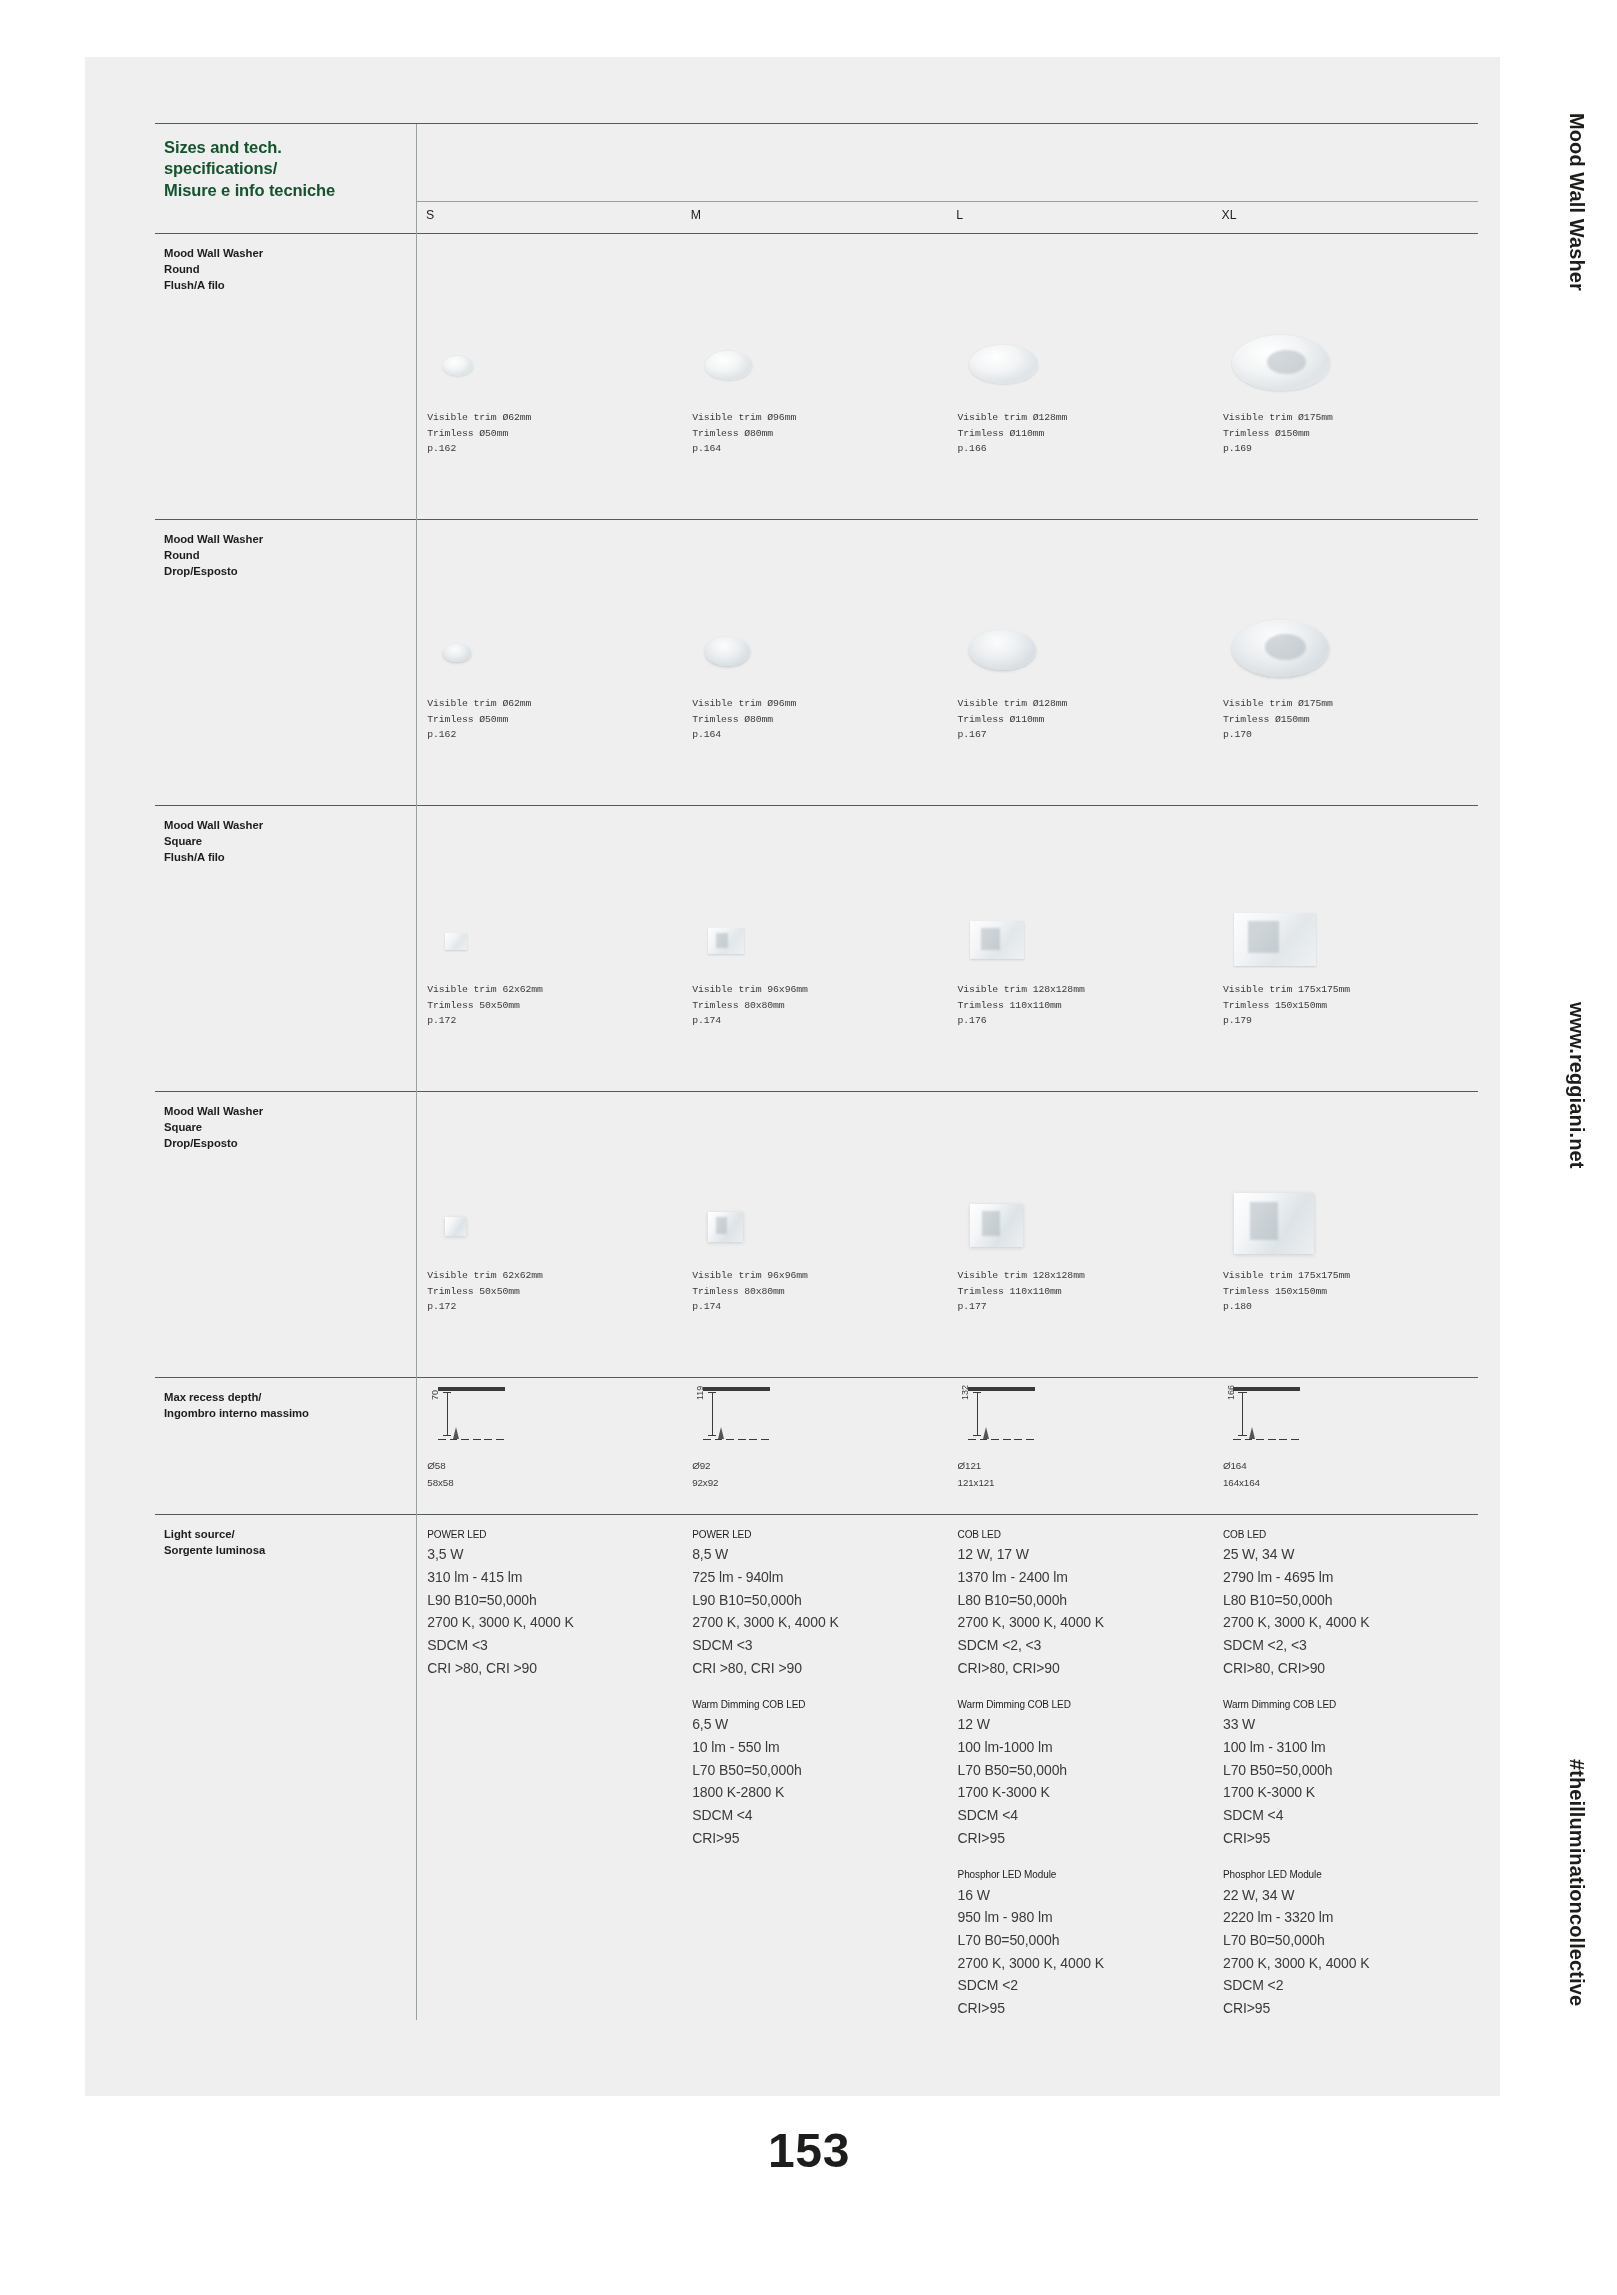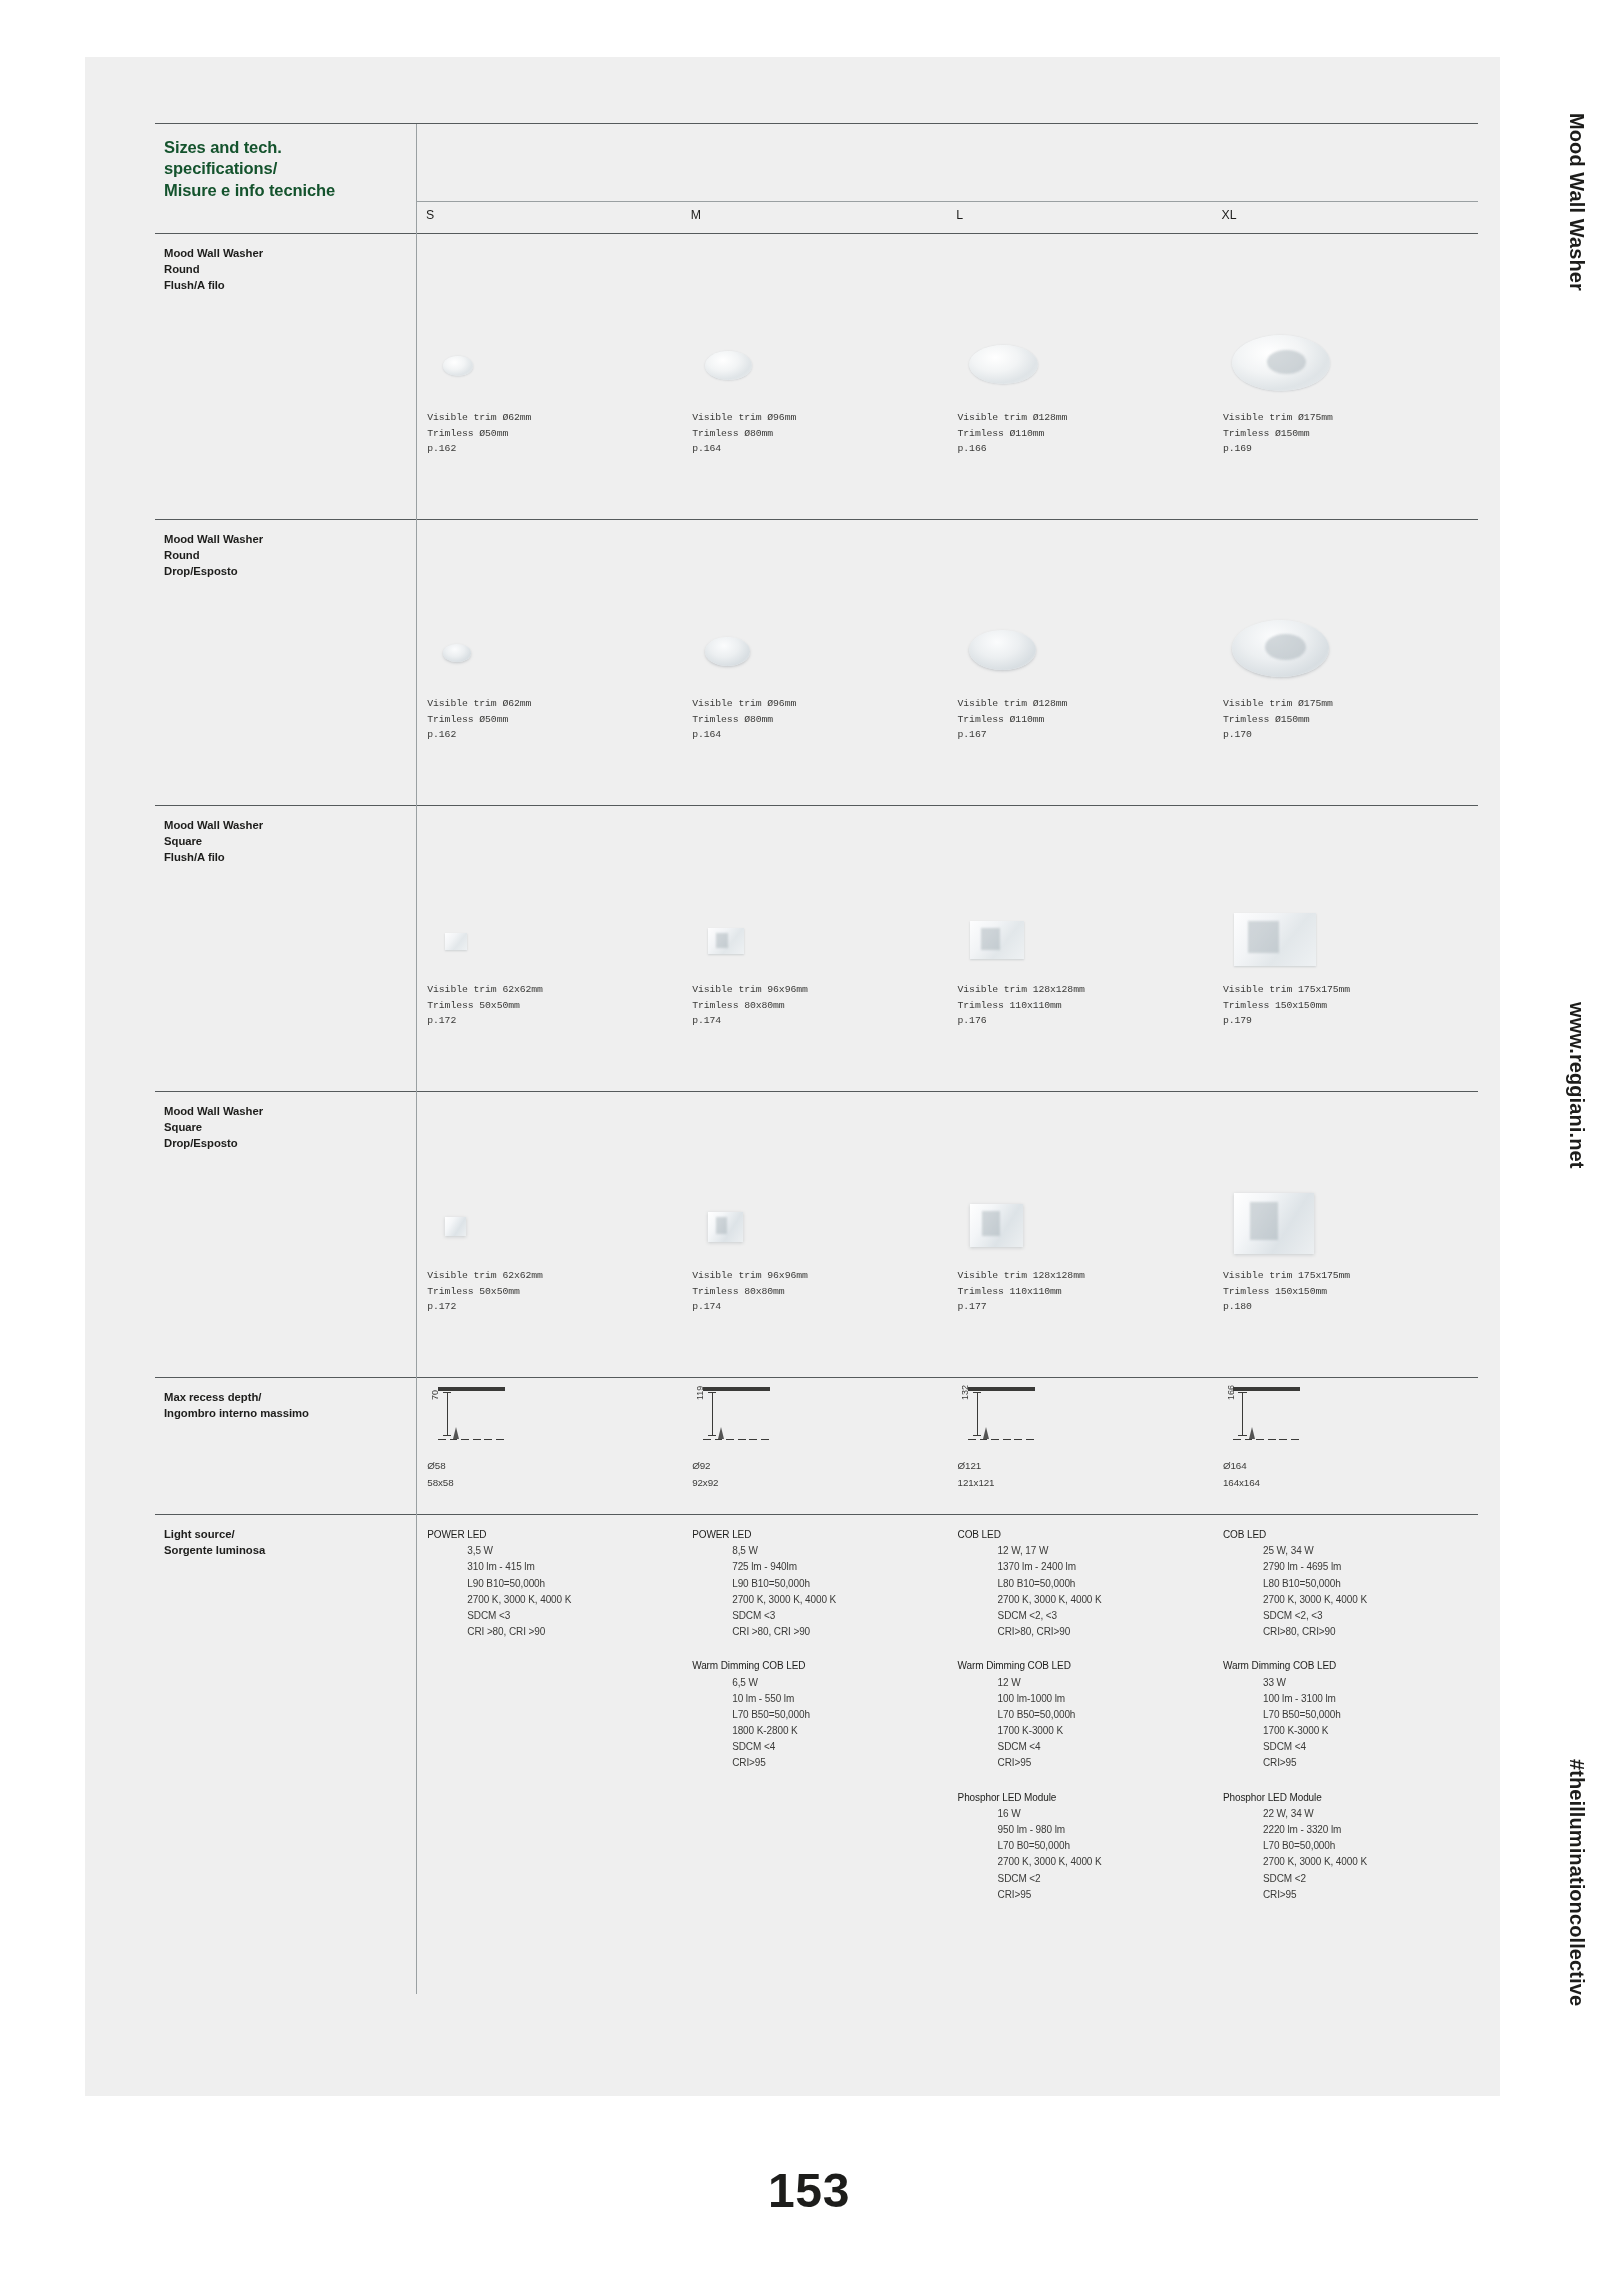--- a/index.html
+++ b/index.html
@@ -242,26 +242,25 @@
   .src-block { margin-bottom: 18px; }
   .src-block:last-child { margin-bottom: 0; }
   .src-head {
     font-size: 10px;
     font-weight: normal;
     color: #1d1d1b;
     line-height: 1.62;
     letter-spacing: -0.1px;
   }
   .src-body {
-    font-size: 10px;
+    font-size: 14px;
     color: #3a3a38;
     line-height: 1.62;
     white-space: pre-line;
     letter-spacing: -0.1px;
-    margin-left: 40px;
   }
 
   
   .vlabel {
     position: absolute;
     writing-mode: vertical-rl;
     font-weight: bold;
     color: #1d1d1b;
     letter-spacing: 0.1px;
     white-space: nowrap;
@@ -285,21 +284,20 @@
   
   .page-number {
     position: absolute;
     left: 0; right: 0;
     top: 2123px;
     text-align: center;
     font-size: 48px;
     font-weight: bold;
     color: #1d1d1b;
     letter-spacing: 0.6px;
-    margin-top: 40px;
   }
 </style>
 </head>
 <body>
 
 <div class="page">
 
   <div class="content-panel"></div>
 
   <table class="spec-table">

